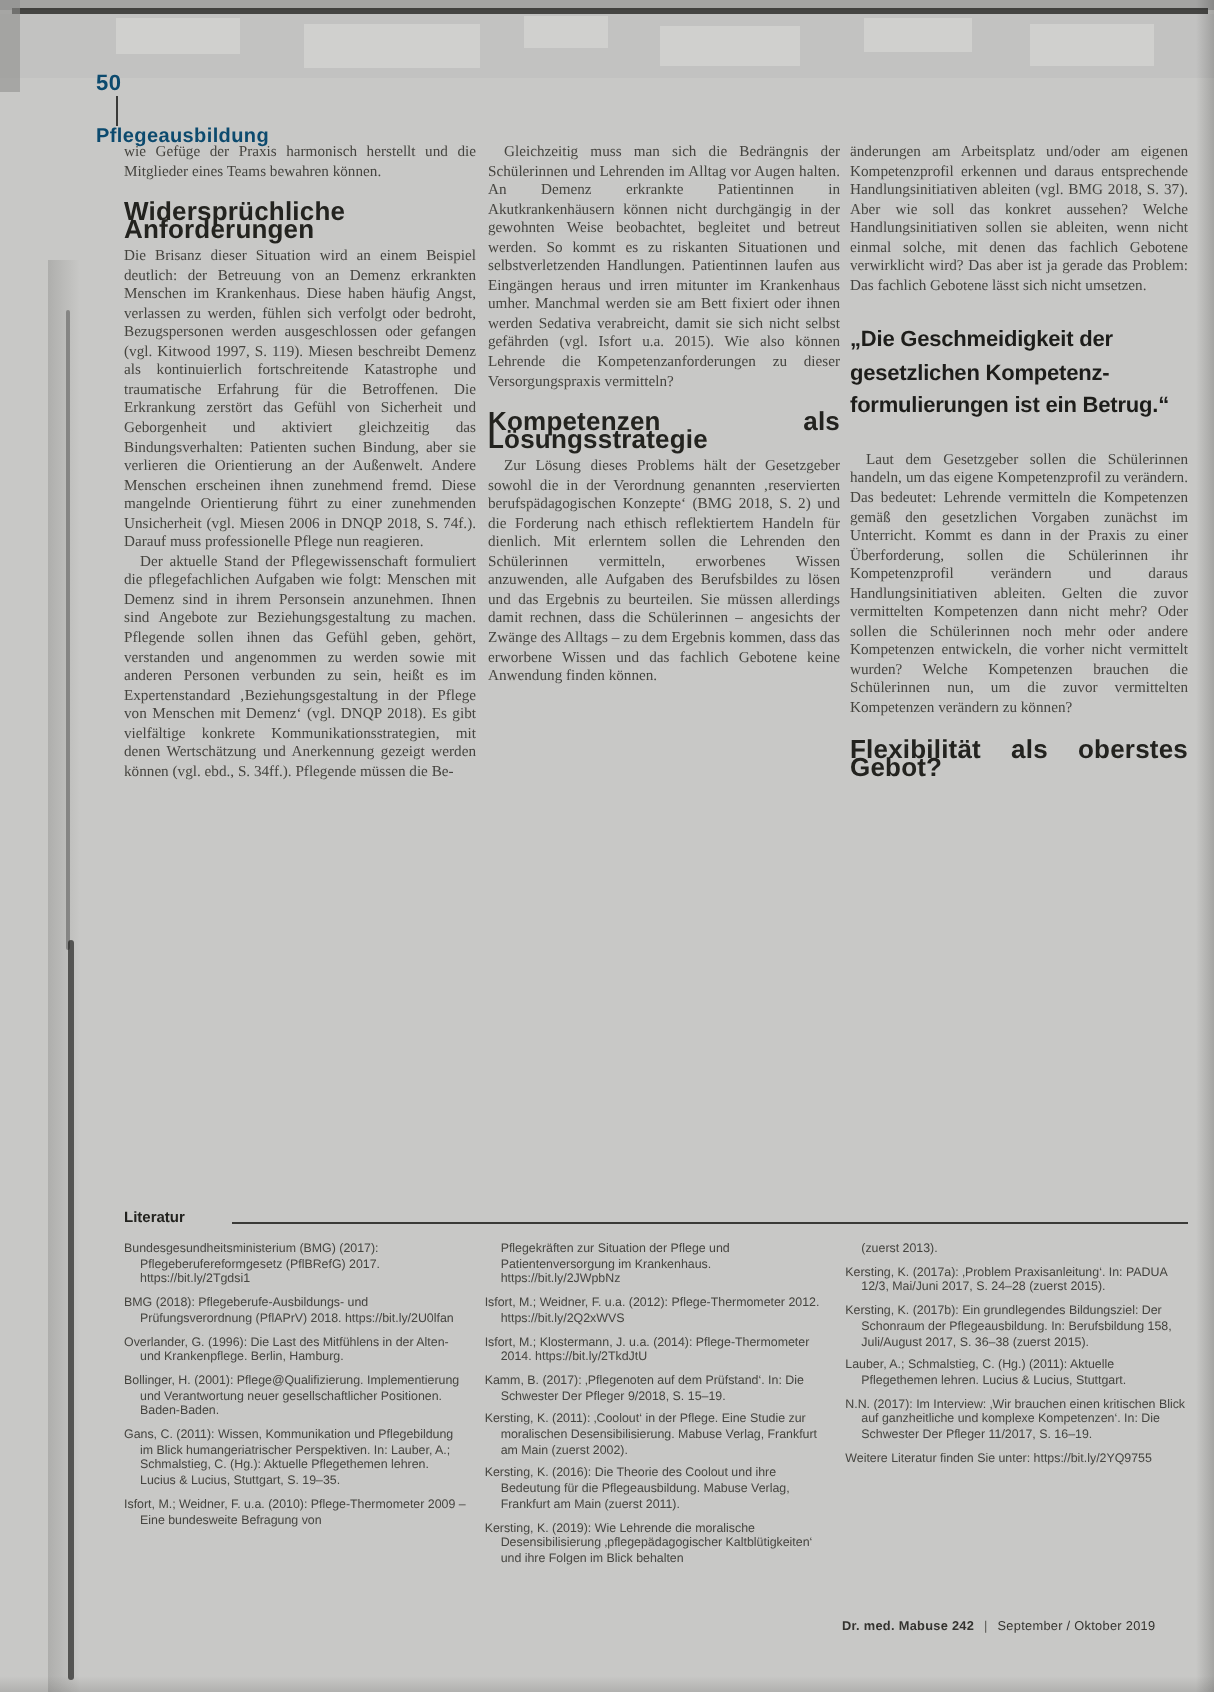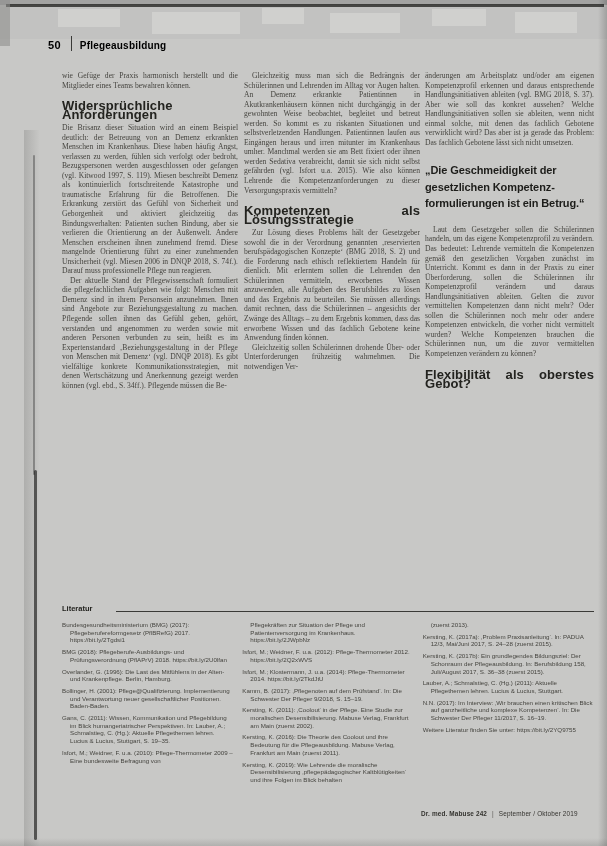--- a/index.html
+++ b/index.html
@@ -13,21 +13,21 @@
   .cornerL{position:absolute;left:0;top:0;width:10px;height:46px;background:#8f8f8e;opacity:.6;}
   .gutter{position:absolute;left:24px;top:130px;width:16px;height:716px;
           background:linear-gradient(to right,rgba(40,40,38,.16),rgba(40,40,38,0));}
   .crease1{position:absolute;left:33px;top:155px;width:2px;height:320px;background:rgba(30,30,28,.35);border-radius:2px;}
   .crease2{position:absolute;left:34px;top:470px;width:3px;height:370px;background:rgba(18,18,16,.62);border-radius:2px;}
   .edgeR{position:absolute;right:0;top:0;width:9px;height:846px;
          background:linear-gradient(to left,rgba(40,40,38,.22),rgba(40,40,38,0));}
   .edgeB{position:absolute;left:0;bottom:0;width:607px;height:8px;
          background:linear-gradient(to top,rgba(40,40,38,.15),rgba(40,40,38,0));}
   
-  .pagehead{position:absolute;left:48px;top:36px;display:flex;align-items:flex-end;color:#000000;}
+  .pagehead{position:absolute;left:48px;top:36px;display:flex;align-items:flex-start;color:#0c4a6e;flex-direction:column;}
   .pagenum{font-size:11px;font-weight:bold;letter-spacing:.3px;}
   .headrule{width:1px;height:15px;background:#3a3a38;margin:0 8px 0 10px;}
   .sectionname{font-size:10px;font-weight:bold;letter-spacing:.2px;}
   
   .col{position:absolute;top:71px;height:534px;overflow:hidden;color:#45443f;
        font-family:"Liberation Serif",serif;font-size:7.6px;line-height:9.55px;
        text-align:justify;hyphens:auto;-webkit-hyphens:auto;overflow-wrap:break-word;}
   .c1{left:62px;width:176px;}
   .c2{left:244px;width:176px;}
   .c3{left:425px;width:169px;}
@@ -85,21 +85,20 @@
     <p>wie Gefüge der Praxis harmonisch herstellt und die Mitglieder eines Teams bewahren können.</p>
     <h3>Widersprüchliche Anforderungen</h3>
     <p>Die Brisanz dieser Situation wird an einem Beispiel deutlich: der Betreuung von an Demenz erkrankten Menschen im Krankenhaus. Diese haben häufig Angst, verlassen zu werden, fühlen sich verfolgt oder bedroht, Bezugspersonen werden ausgeschlossen oder gefangen (vgl. Kitwood 1997, S. 119). Miesen beschreibt Demenz als kontinuierlich fortschreitende Katastrophe und traumatische Erfahrung für die Betroffenen. Die Erkrankung zerstört das Gefühl von Sicherheit und Geborgenheit und aktiviert gleichzeitig das Bindungsverhalten: Patienten suchen Bindung, aber sie verlieren die Orientierung an der Außenwelt. Andere Menschen erscheinen ihnen zunehmend fremd. Diese mangelnde Orientierung führt zu einer zunehmenden Unsicherheit (vgl. Miesen 2006 in DNQP 2018, S. 74f.). Darauf muss professionelle Pflege nun reagieren.</p>
     <p class="ind">Der aktuelle Stand der Pflegewissenschaft formuliert die pflegefachlichen Aufgaben wie folgt: Menschen mit Demenz sind in ihrem Personsein anzunehmen. Ihnen sind Angebote zur Beziehungsgestaltung zu machen. Pflegende sollen ihnen das Gefühl geben, gehört, verstanden und angenommen zu werden sowie mit anderen Personen verbunden zu sein, heißt es im Expertenstandard ‚Beziehungsgestaltung in der Pflege von Menschen mit Demenz‘ (vgl. DNQP 2018). Es gibt vielfältige konkrete Kommunikationsstrategien, mit denen Wertschätzung und Anerkennung gezeigt werden können (vgl. ebd., S. 34ff.). Pflegende müssen die Be-</p>
   </div>
 
   <div class="col c2">
     <p class="ind">Gleichzeitig muss man sich die Bedrängnis der Schülerinnen und Lehrenden im Alltag vor Augen halten. An Demenz erkrankte Patientinnen in Akutkrankenhäusern können nicht durchgängig in der gewohnten Weise beobachtet, begleitet und betreut werden. So kommt es zu riskanten Situationen und selbstverletzenden Handlungen. Patientinnen laufen aus Eingängen heraus und irren mitunter im Krankenhaus umher. Manchmal werden sie am Bett fixiert oder ihnen werden Sedativa verabreicht, damit sie sich nicht selbst gefährden (vgl. Isfort u.a. 2015). Wie also können Lehrende die Kompetenzanforderungen zu dieser Versorgungspraxis vermitteln?</p>
     <h3>Kompetenzen als Lösungsstrategie</h3>
     <p class="ind">Zur Lösung dieses Problems hält der Gesetzgeber sowohl die in der Verordnung genannten ‚reservierten berufspädagogischen Konzepte‘ (BMG 2018, S. 2) und die Forderung nach ethisch reflektiertem Handeln für dienlich. Mit erlerntem sollen die Lehrenden den Schülerinnen vermitteln, erworbenes Wissen anzuwenden, alle Aufgaben des Berufsbildes zu lösen und das Ergebnis zu beurteilen. Sie müssen allerdings damit rechnen, dass die Schülerinnen – angesichts der Zwänge des Alltags – zu dem Ergebnis kommen, dass das erworbene Wissen und das fachlich Gebotene keine Anwendung finden können.</p>
-    <p class="ind">Gleichzeitig sollen Schülerinnen drohende Über- oder Unterforderungen frühzeitig wahrnehmen. Die notwendigen Ver-</p>
   </div>
 
   <div class="col c3">
     <p>änderungen am Arbeitsplatz und/oder am eigenen Kompetenzprofil erkennen und daraus entsprechende Handlungsinitiativen ableiten (vgl. BMG 2018, S. 37). Aber wie soll das konkret aussehen? Welche Handlungsinitiativen sollen sie ableiten, wenn nicht einmal solche, mit denen das fachlich Gebotene verwirklicht wird? Das aber ist ja gerade das Problem: Das fachlich Gebotene lässt sich nicht umsetzen.</p>
     <div class="pullquote">„Die Geschmeidigkeit der gesetzlichen Kompetenz-formulierungen ist ein Betrug.“</div>
     <p class="ind">Laut dem Gesetzgeber sollen die Schülerinnen handeln, um das eigene Kompetenzprofil zu verändern. Das bedeutet: Lehrende vermitteln die Kompetenzen gemäß den gesetzlichen Vorgaben zunächst im Unterricht. Kommt es dann in der Praxis zu einer Überforderung, sollen die Schülerinnen ihr Kompetenzprofil verändern und daraus Handlungsinitiativen ableiten. Gelten die zuvor vermittelten Kompetenzen dann nicht mehr? Oder sollen die Schülerinnen noch mehr oder andere Kompetenzen entwickeln, die vorher nicht vermittelt wurden? Welche Kompetenzen brauchen die Schülerinnen nun, um die zuvor vermittelten Kompetenzen verändern zu können?</p>
     <h3>Flexibilität als oberstes Gebot?</h3>
   </div>
 
   <div class="litwrap">

